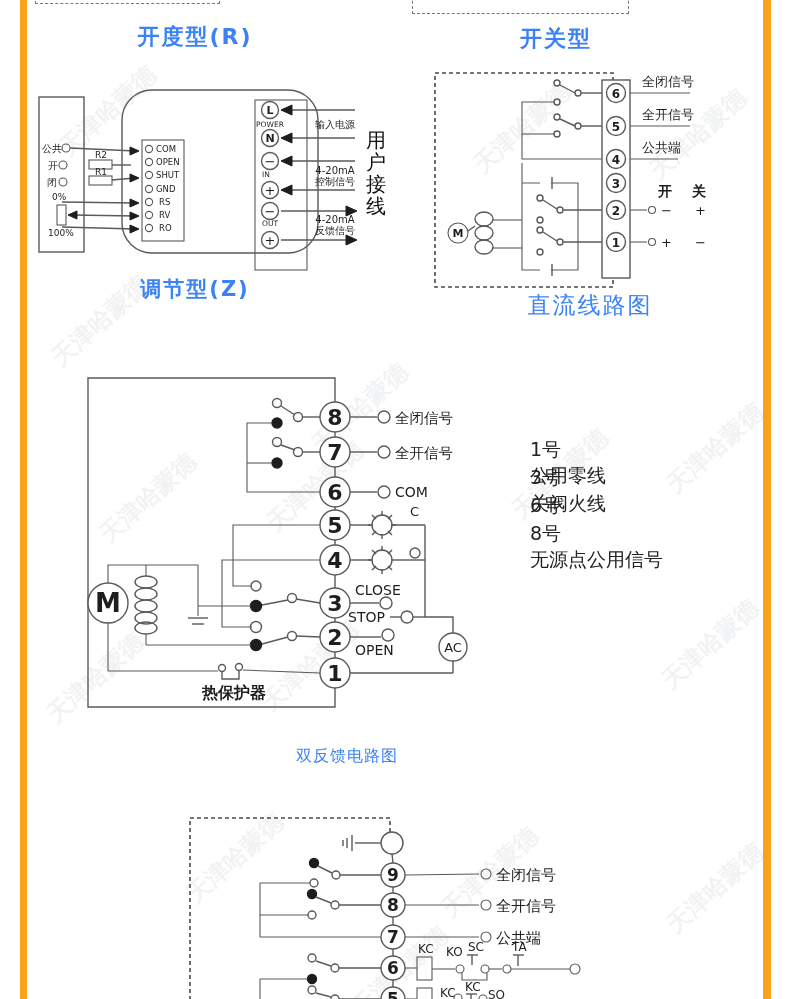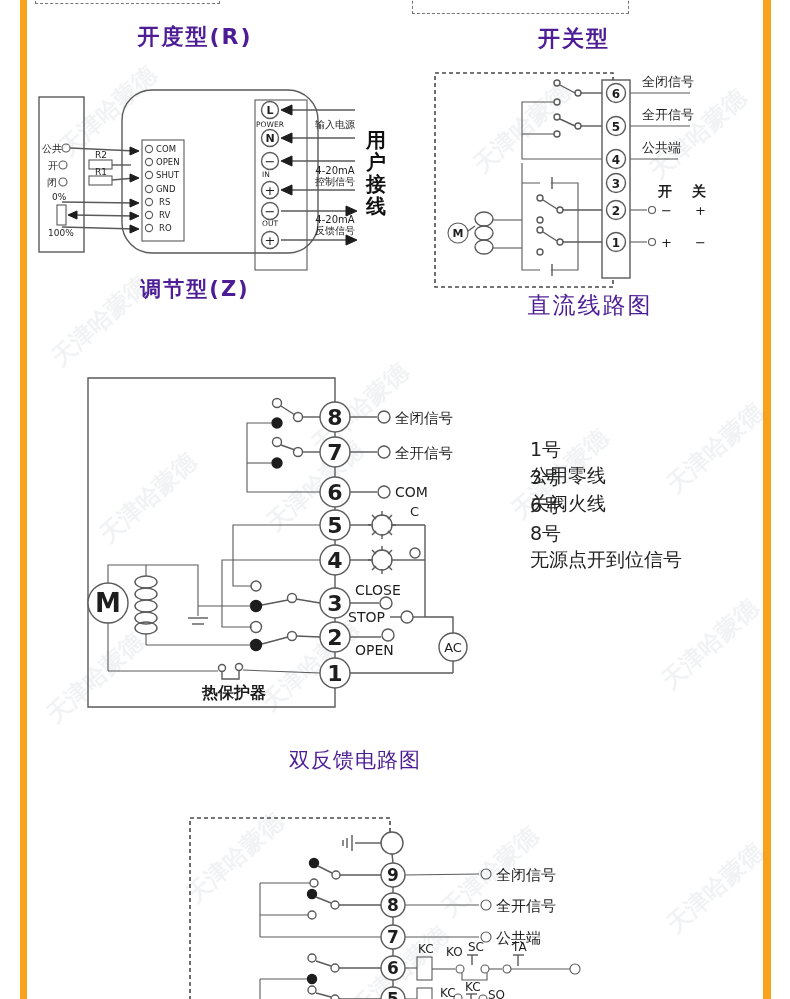--- a/index.html
+++ b/index.html
@@ -3,41 +3,41 @@
 <meta charset="utf-8">
 <style>
   html,body{margin:0;padding:0;}
   body{
     width:790px;height:999px;position:relative;overflow:hidden;
     background:#ffffff;
     font-family:"DejaVu Sans","Liberation Sans",sans-serif;
     color:#1c1c1c;
   }
   .sidebar{position:absolute;top:0;height:100%;}
-  .titletxt{position:absolute;text-align:center;color:#4c1d95;}
+  .titletxt{position:absolute;text-align:center;color:#3b82f6;}
   .t-main{font-size:22px;font-weight:600;letter-spacing:2px;}
   .t-sub{font-size:21px;font-weight:700;letter-spacing:2px;}
   .t-bold{font-weight:400;}
   .dashrem{position:absolute;border:1.6px dashed #777;}
   svg{position:absolute;overflow:visible;}
   svg line, svg path, svg rect, svg circle, svg ellipse, svg polyline{
     stroke:#5a5a5a;fill:none;stroke-width:1.4;
   }
   svg .thin{stroke-width:1.1;}
   svg .filled{fill:#1d1d1d;stroke:#1d1d1d;}
   svg .whitefill{fill:#ffffff;}
   svg text{stroke:none;fill:#1e1e1e;font-family:"DejaVu Sans","Liberation Sans",sans-serif;}
   svg .num{font-weight:700;}
   svg .dash{stroke-dasharray:4,3;stroke-width:1.6;stroke:#4a4a4a;}
   .notes{position:absolute;left:530px;top:437px;font-size:19px;font-weight:500;color:#222;}
   .notes .nrow{display:flex;height:28px;align-items:flex-start;flex-direction:column;}
   .notes .nnum{width:42px;}
   .userwiring{
     position:absolute;left:366px;top:129px;width:24px;
-    font-size:20px;font-weight:700;line-height:22px;
+    font-size:20px;font-weight:400;line-height:22px;
     word-break:break-all;color:#111;letter-spacing:0;
   }
   .wm{
     position:absolute;transform:rotate(-42deg);
     font-size:24px;font-weight:600;color:#7d8a95;opacity:0.10;
     white-space:nowrap;pointer-events:none;
   }
 </style>
 </head>
 <body>
@@ -59,24 +59,24 @@
 <span class="wm" style="left:655px;top:432px;">天津哈蒙德</span>
 <span class="wm" style="left:35px;top:662px;">天津哈蒙德</span>
 <span class="wm" style="left:250px;top:650px;">天津哈蒙德</span>
 <span class="wm" style="left:650px;top:628px;">天津哈蒙德</span>
 <span class="wm" style="left:175px;top:842px;">天津哈蒙德</span>
 <span class="wm" style="left:430px;top:856px;">天津哈蒙德</span>
 <span class="wm" style="left:655px;top:872px;">天津哈蒙德</span>
 <span class="wm" style="left:340px;top:955px;">天津哈蒙德</span>
 
 <div class="titletxt t-main" style="left:75px;top:22px;width:240px;">开度型(R)</div>
-<div class="titletxt t-main" style="left:454px;top:24px;width:240px;">开关型</div>
+<div class="titletxt t-main" style="left:436px;top:24px;width:240px;">开关型</div>
 <div class="titletxt t-sub" style="left:95px;top:275px;width:200px;">调节型(Z)</div>
 <div class="titletxt t-sub t-bold" style="left:500px;top:290px;width:180px;font-size:23px;">直流线路图</div>
-<div class="titletxt t-bold" style="left:270px;top:746px;width:170px;font-size:21px;letter-spacing:1px;">双反馈电路图</div>
+<div class="titletxt t-bold" style="left:262px;top:746px;width:170px;font-size:16px;letter-spacing:1px;">双反馈电路图</div>
 
 <svg style="left:35px;top:85px;" width="355" height="180" viewBox="0 0 355 180">
 
   <rect x="4" y="12" width="45" height="155"></rect>
   <text x="7" y="67" font-size="10">公共</text>
   <circle cx="31" cy="63" r="4" class="thin"></circle>
   <text x="13" y="84" font-size="10">开</text>
   <circle cx="28" cy="80" r="4" class="thin"></circle>
   <text x="12" y="101" font-size="10">闭</text>
   <circle cx="28" cy="97" r="4" class="thin"></circle>
@@ -404,21 +404,21 @@
     </div>
   <div class="nrow">
       <span class="nnum">3号</span>
       <span>关阀火线</span>
     </div>
   <div class="nrow">
       <span class="nnum">6号</span>
     </div>
   <div class="nrow">
       <span class="nnum">8号</span>
-      <span>无源点开到位信号</span>
+      <span>无源点公用信号</span>
     </div>
 </div>
 
 <svg style="left:150px;top:788px;" width="470" height="211" viewBox="0 0 470 211">
   <polyline points="240,44 240,30 40,30 40,211" class="dash"></polyline>
 
   <g class="thin">
     <line x1="202" y1="47" x2="202" y2="63"></line>
       <line x1="197" y1="50" x2="197" y2="60"></line>
       <line x1="193" y1="52" x2="193" y2="58"></line>

